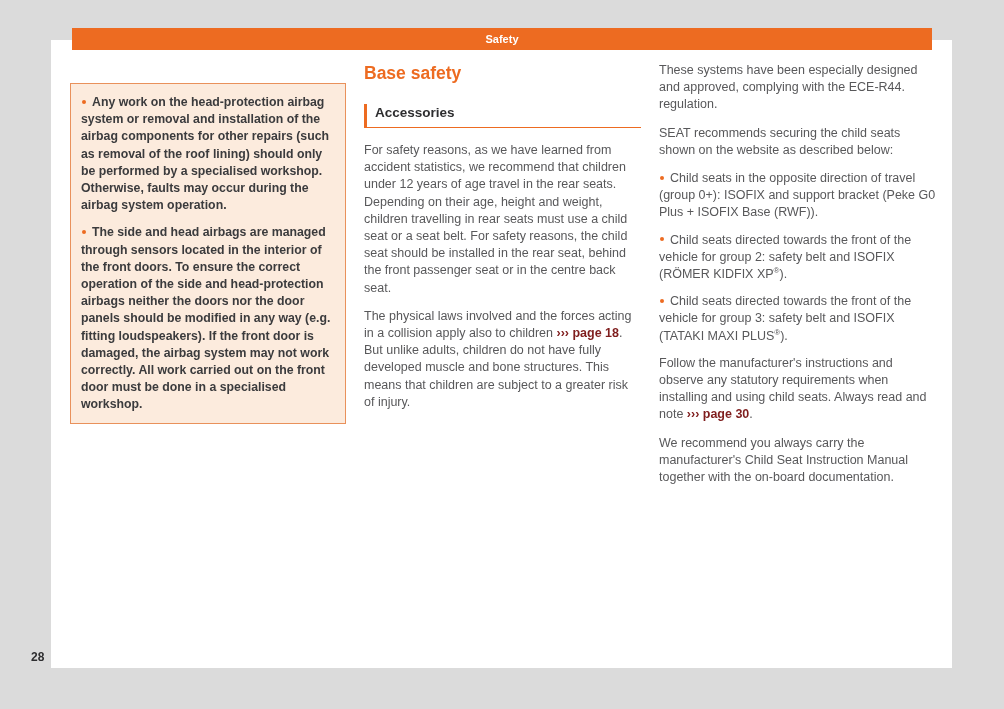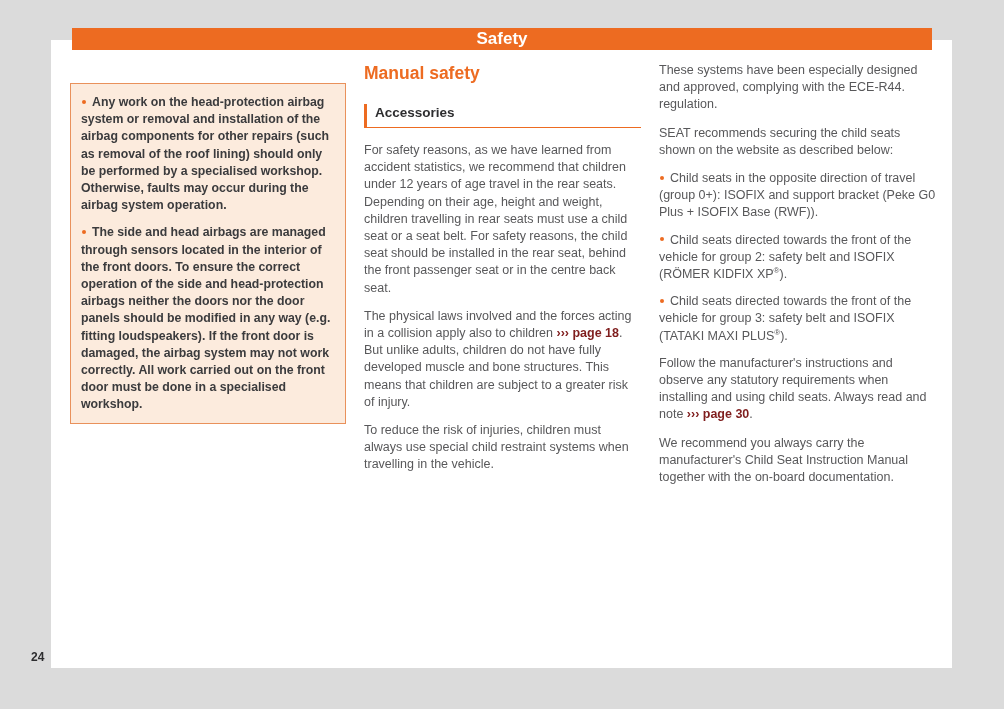--- a/index.html
+++ b/index.html
@@ -15,21 +15,21 @@
     position:absolute; left:51px; top:40px;
     width:901px; height:628px;
     background:#FFFFFF;
     z-index:1;
   }
   .safety-bar {
     position:absolute; left:72px; top:28px;
     width:860px; height:22px;
     background:#ED6B21;
     color:#FFFFFF;
-    font-size:17px; font-weight:bold;
+    font-size:11px; font-weight:bold;
     display:flex; align-items:center; justify-content:center;
     z-index:2;
   }
   .page-number {
     position:absolute; left:31px; top:650px;
     font-size:12px; font-weight:bold; color:#2E2E30;
     z-index:2;
   }
   .col { position:absolute; z-index:3; }
   .col-1 { left:70px;  top:83px; width:276px; }
@@ -82,38 +82,37 @@
 </style>
 </head>
 <body>
 
 <div class="sheet"></div>
 
 <div class="safety-bar">
   <span>Safety</span>
 </div>
 
-<div class="page-number">24</div>
+<div class="page-number">28</div>
 
 <div class="col col-1">
   <div class="note-box">
     <p class="note-p"><span class="dot"></span><span>Any work on the head-protection airbag system or removal and installation of the airbag components for other repairs (such as removal of the roof lining) should only be performed by a specialised workshop. Otherwise, faults may occur during the airbag system operation.</span></p>
     <p class="note-p"><span class="dot"></span><span>The side and head airbags are managed through sensors located in the interior of the front doors. To ensure the correct operation of the side and head-protection airbags neither the doors nor the door panels should be modified in any way (e.g. fitting loudspeakers). If the front door is damaged, the airbag system may not work correctly. All work carried out on the front door must be done in a specialised workshop.</span></p>
   </div>
 </div>
 
 <div class="col col-2">
-  <h2 class="doc-subtitle">Manual safety</h2>
+  <h2 class="doc-subtitle">Base safety</h2>
   <h3 class="doc-section">Accessories</h3>
 
   <p class="body-p"><span>For safety reasons, as we have learned from accident statistics, we recommend that children under 12 years of age travel in the rear seats. Depending on their age, height and weight, children travelling in rear seats must use a child seat or a seat belt. For safety reasons, the child seat should be installed in the rear seat, behind the front passenger seat or in the centre back seat.</span></p>
 
   <p class="body-p"><span>The physical laws involved and the forces acting in a collision apply also to children </span><span class="ref">››› page 18</span><span>. But unlike adults, children do not have fully developed muscle and bone structures. This means that children are subject to a greater risk of injury.</span></p>
 
-  <p class="body-p"><span>To reduce the risk of injuries, children must always use special child restraint systems when travelling in the vehicle.</span></p>
 
 </div>
 
 <div class="col col-3">
   <p class="body-p"><span>These systems have been especially designed and approved, complying with the ECE-R44. regulation.</span></p>
 
   <p class="body-p"><span>SEAT recommends securing the child seats shown on the website as described below:</span></p>
 
   <p class="body-p bullet-p"><span class="dot"></span><span>Child seats in the opposite direction of travel (group 0+): ISOFIX and support bracket (Peke G0 Plus + ISOFIX Base (RWF)).</span></p>
 

